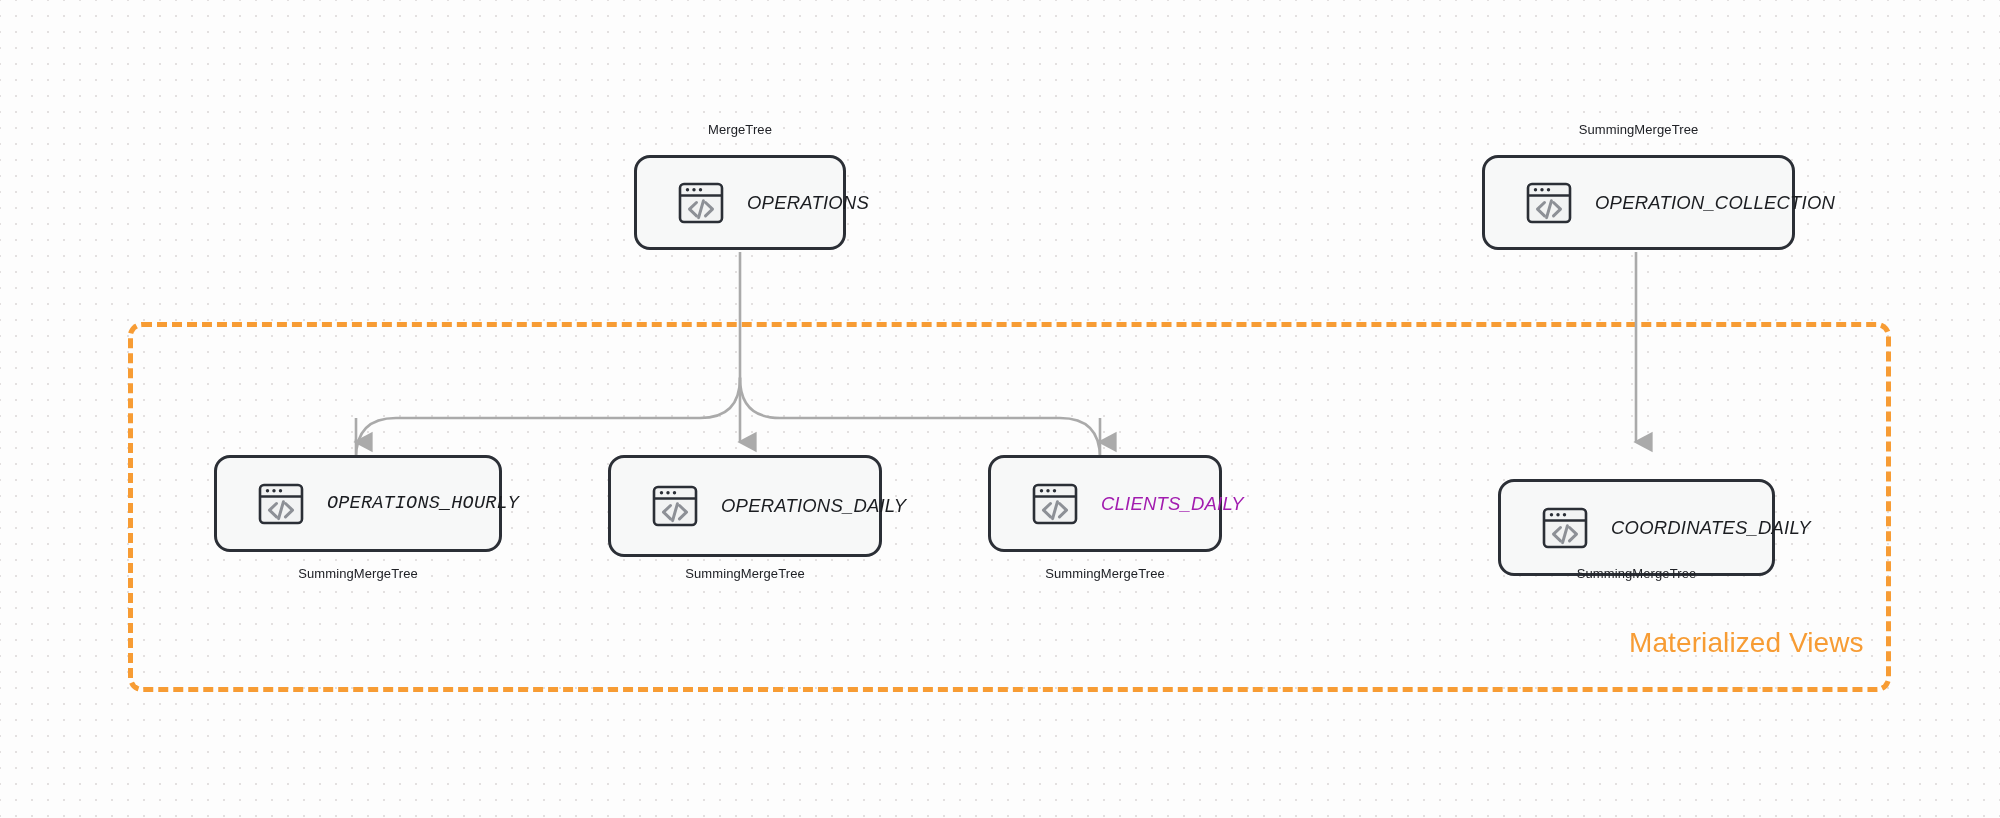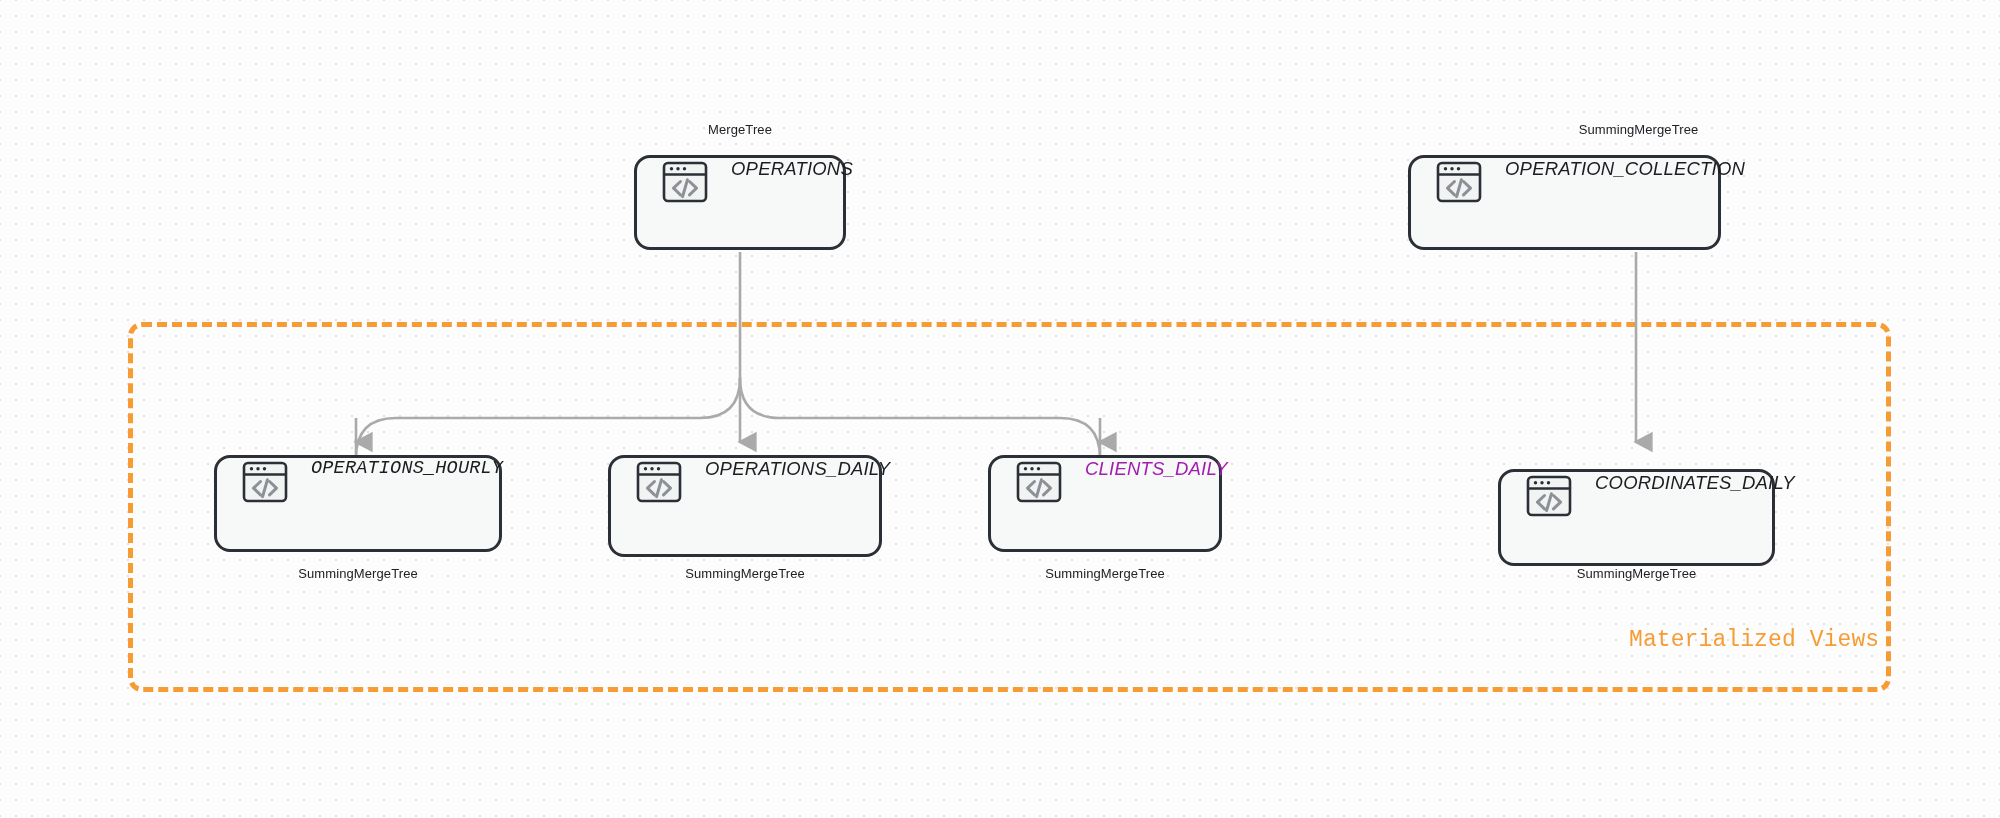--- a/index.html
+++ b/index.html
@@ -34,35 +34,36 @@
   
   .group-box {
     position: absolute;
     border: 5px dashed #f79c34;
     border-radius: 14px;
     box-sizing: border-box;
   }
   .group-label {
     position: absolute;
     color: #f79c34;
-    font-size: 23px;
-    font-family: Liberation Mono, monospace;
+    font-size: 28px;
+    font-family: Liberation Sans, sans-serif;
     white-space: nowrap;
     letter-spacing: 0.1px;
   }
 
   
   .node {
     position: absolute;
     box-sizing: border-box;
     background: #f7f8f8;
     border: 3.5px solid #2b2f36;
     border-radius: 16px;
     display: flex;
-    padding-left: 24px;
+    align-items: center;
+    padding-left: 40px;
     gap: 22px;
   }
   .node-icon {
     flex: 0 0 auto;
     width: 48px;
     height: 48px;
     display: block;
   }
   .node-title {
     font-family: "Liberation Sans", sans-serif;
@@ -120,21 +121,21 @@
           <circle cx="10.5" cy="10.8" r="1.7" fill="#2b2f36"></circle>
           <circle cx="17" cy="10.8" r="1.7" fill="#2b2f36"></circle>
           <circle cx="23.5" cy="10.8" r="1.7" fill="#2b2f36"></circle>
           <path d="M 19.5 23.5 L 12.5 30.2 L 19.5 36.9" fill="none" stroke="#8d9096" stroke-width="3" stroke-linecap="round" stroke-linejoin="round"></path>
           <path d="M 28.5 23.5 L 35.5 30.2 L 28.5 36.9" fill="none" stroke="#8d9096" stroke-width="3" stroke-linecap="round" stroke-linejoin="round"></path>
           <line x1="26.4" y1="21.8" x2="21.6" y2="38.6" stroke="#8d9096" stroke-width="3" stroke-linecap="round"></line>
         </svg>
         <span class="node-title" style="color: rgb(27, 29, 33);">OPERATIONS</span>
       </div>
       <div class="engine-label" style="left: 634px; width: 212px; top: 122px;">MergeTree</div>
-      <div class="node" style="left: 1408px; top: 155px; width: 313px; height: 95px; background: rgb(247, 248, 248); border-color: rgb(43, 47, 54);">
+      <div class="node" style="left: 1482px; top: 155px; width: 313px; height: 95px; background: rgb(247, 248, 248); border-color: rgb(43, 47, 54);">
         <svg class="node-icon" viewBox="0 0 48 48" xmlns="http://www.w3.org/2000/svg">
           <rect x="3" y="5" width="42" height="38" rx="4" ry="4" fill="#f2f3f3" stroke="#2b2f36" stroke-width="2.6"></rect>
           <line x1="3" y1="16.5" x2="45" y2="16.5" stroke="#2b2f36" stroke-width="2.6"></line>
           <circle cx="10.5" cy="10.8" r="1.7" fill="#2b2f36"></circle>
           <circle cx="17" cy="10.8" r="1.7" fill="#2b2f36"></circle>
           <circle cx="23.5" cy="10.8" r="1.7" fill="#2b2f36"></circle>
           <path d="M 19.5 23.5 L 12.5 30.2 L 19.5 36.9" fill="none" stroke="#8d9096" stroke-width="3" stroke-linecap="round" stroke-linejoin="round"></path>
           <path d="M 28.5 23.5 L 35.5 30.2 L 28.5 36.9" fill="none" stroke="#8d9096" stroke-width="3" stroke-linecap="round" stroke-linejoin="round"></path>
           <line x1="26.4" y1="21.8" x2="21.6" y2="38.6" stroke="#8d9096" stroke-width="3" stroke-linecap="round"></line>
         </svg>
@@ -176,21 +177,21 @@
           <circle cx="10.5" cy="10.8" r="1.7" fill="#2b2f36"></circle>
           <circle cx="17" cy="10.8" r="1.7" fill="#2b2f36"></circle>
           <circle cx="23.5" cy="10.8" r="1.7" fill="#2b2f36"></circle>
           <path d="M 19.5 23.5 L 12.5 30.2 L 19.5 36.9" fill="none" stroke="#8d9096" stroke-width="3" stroke-linecap="round" stroke-linejoin="round"></path>
           <path d="M 28.5 23.5 L 35.5 30.2 L 28.5 36.9" fill="none" stroke="#8d9096" stroke-width="3" stroke-linecap="round" stroke-linejoin="round"></path>
           <line x1="26.4" y1="21.8" x2="21.6" y2="38.6" stroke="#8d9096" stroke-width="3" stroke-linecap="round"></line>
         </svg>
         <span class="node-title" style="color: #a21caf;">CLIENTS_DAILY</span>
       </div>
       <div class="engine-label" style="left: 988px; width: 234px; top: 566px;">SummingMergeTree</div>
-      <div class="node" style="left: 1498px; top: 469px; width: 277px; height: 97px; background: rgb(247, 248, 248); border-color: rgb(43, 47, 54);">
+      <div class="node" style="left: 1498px; top: 479px; width: 277px; height: 97px; background: rgb(247, 248, 248); border-color: rgb(43, 47, 54);">
         <svg class="node-icon" viewBox="0 0 48 48" xmlns="http://www.w3.org/2000/svg">
           <rect x="3" y="5" width="42" height="38" rx="4" ry="4" fill="#f2f3f3" stroke="#2b2f36" stroke-width="2.6"></rect>
           <line x1="3" y1="16.5" x2="45" y2="16.5" stroke="#2b2f36" stroke-width="2.6"></line>
           <circle cx="10.5" cy="10.8" r="1.7" fill="#2b2f36"></circle>
           <circle cx="17" cy="10.8" r="1.7" fill="#2b2f36"></circle>
           <circle cx="23.5" cy="10.8" r="1.7" fill="#2b2f36"></circle>
           <path d="M 19.5 23.5 L 12.5 30.2 L 19.5 36.9" fill="none" stroke="#8d9096" stroke-width="3" stroke-linecap="round" stroke-linejoin="round"></path>
           <path d="M 28.5 23.5 L 35.5 30.2 L 28.5 36.9" fill="none" stroke="#8d9096" stroke-width="3" stroke-linecap="round" stroke-linejoin="round"></path>
           <line x1="26.4" y1="21.8" x2="21.6" y2="38.6" stroke="#8d9096" stroke-width="3" stroke-linecap="round"></line>
         </svg>

